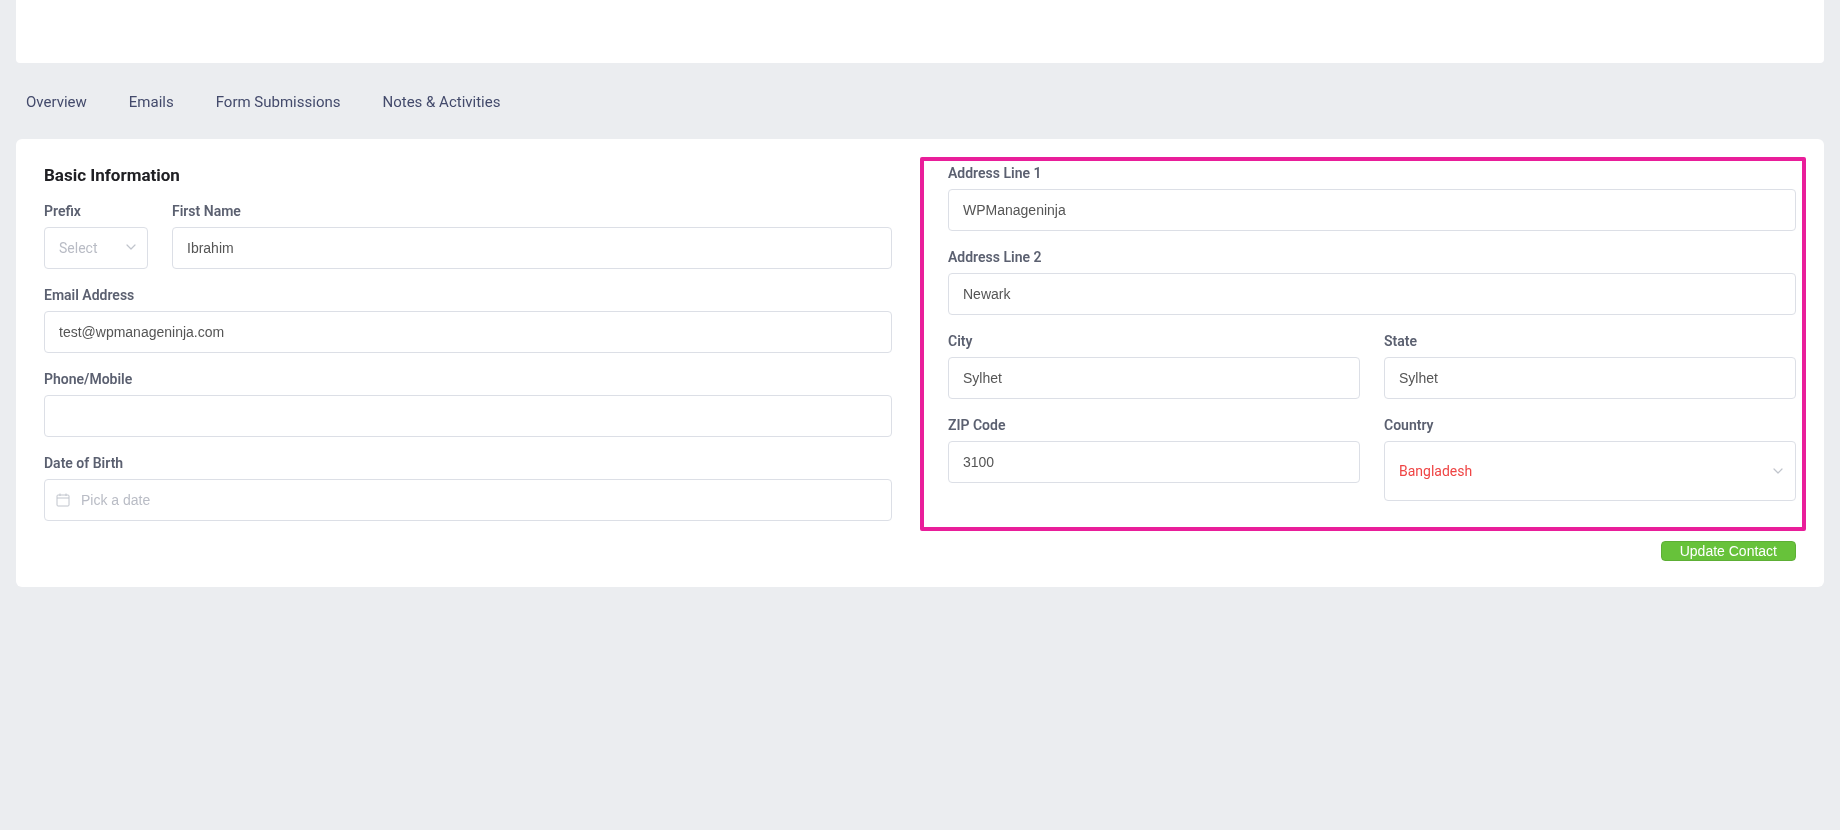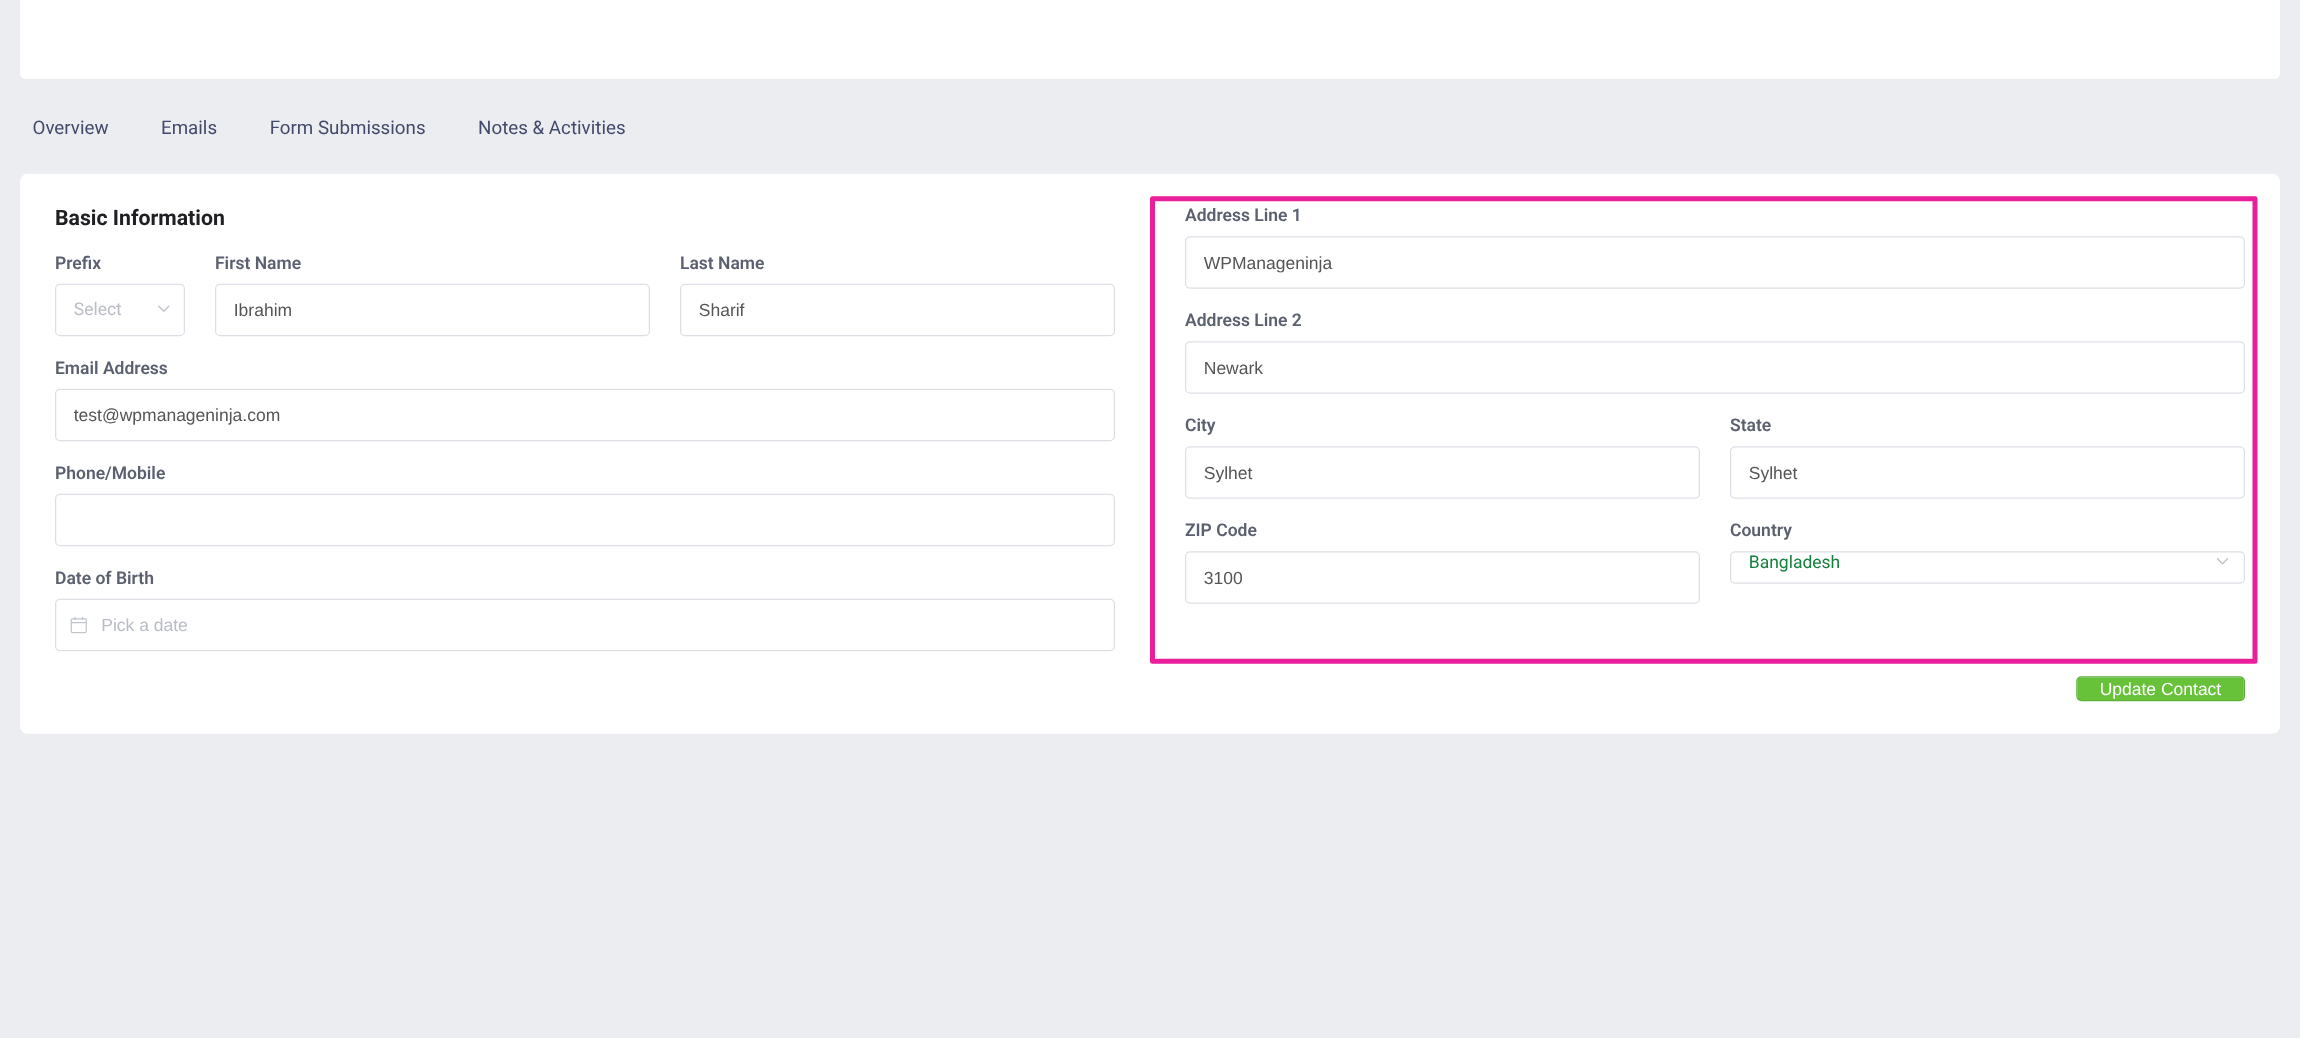--- a/index.html
+++ b/index.html
@@ -101,29 +101,29 @@
     border: 1px solid #5daf35;
     border-radius: 4px;
     height: 20px;
     padding: 0 18px;
     font-size: 14px;
     font-weight: 500;
     cursor: pointer;
   }
   .country-select {
     width: 100%;
-    height: 26px;
+    height: 60px;
     border: 1px solid #dcdfe6;
     border-radius: 4px;
     padding: 0 34px 0 14px;
     font-size: 14px;
-    color: #15803d;
-    background: #fff;
-    display: flex;
-    align-items: flex-start;
+    color: #ef4444;
+    background: #fff;
+    display: flex;
+    align-items: center;
     position: relative;
     cursor: pointer;
   }
 </style>
 </head>
 <body>
 
 <div class="top-blank"></div>
 
 <div class="tabs">
@@ -147,24 +147,20 @@
             <span class="chev">
               <svg width="10" height="10" viewBox="0 0 10 10">
                   <path d="M1 3 L5 7 L9 3" stroke="#c0c4cc" stroke-width="1.2" fill="none" stroke-linecap="round" stroke-linejoin="round"></path>
                 </svg>
             </span>
           </div>
         </div>
         <div class="field">
           <div class="label">First Name</div>
           <input class="input" value="Ibrahim" style="">
-        </div>
-        <div class="field">
-          <div class="label">Last Name</div>
-          <input class="input" value="Sharif" style="">
         </div>
       </div>
 
       <div class="row">
         <div class="field">
           <div class="label">Email Address</div>
           <input class="input" value="test@wpmanageninja.com" style="">
         </div>
       </div>
 

